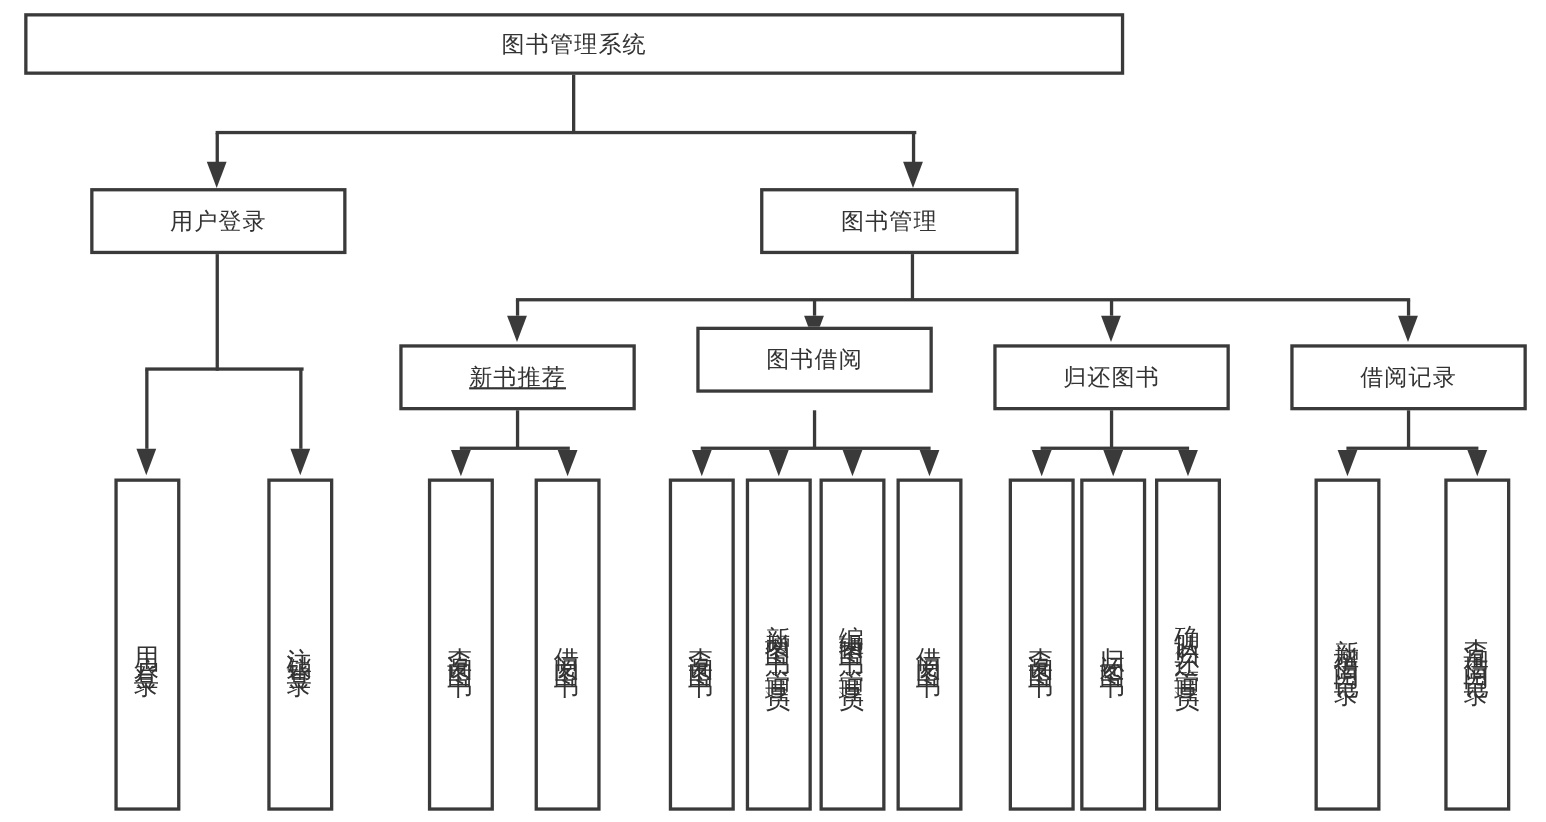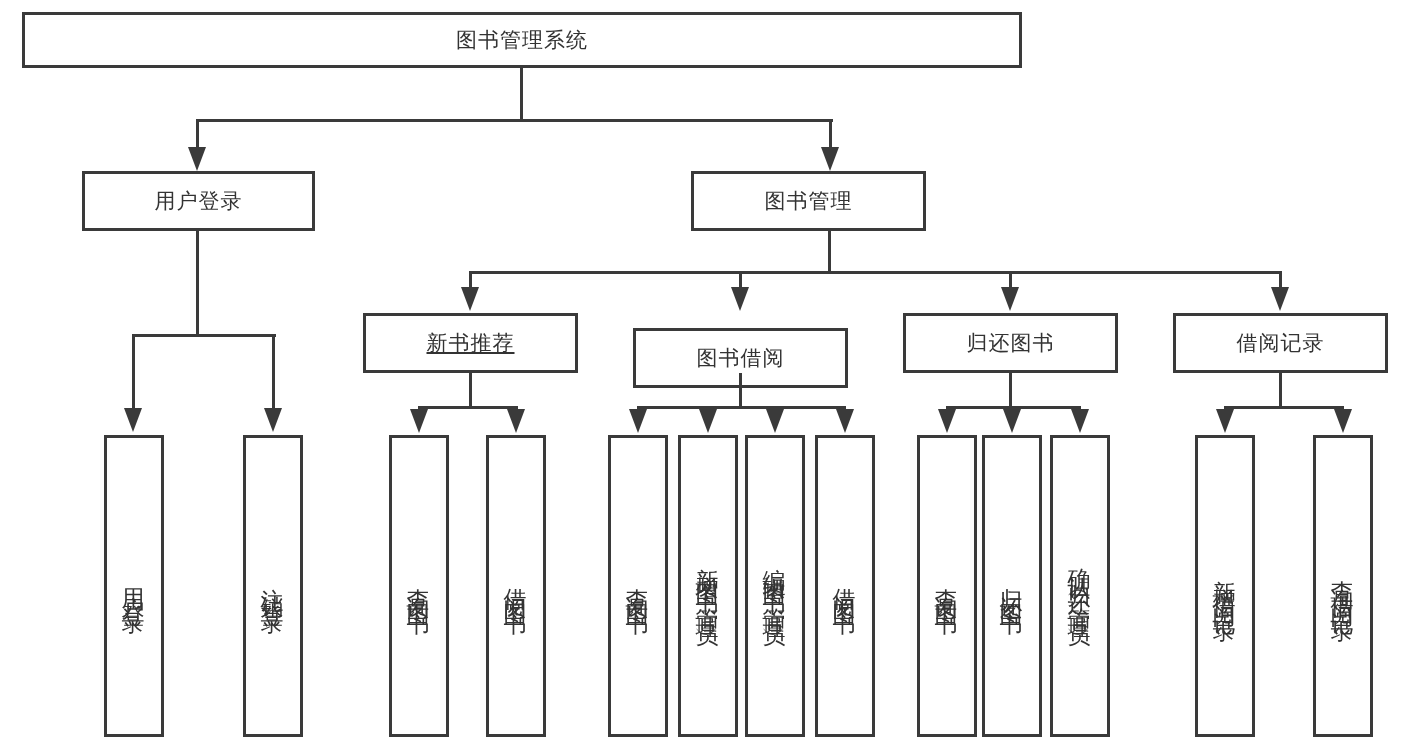--- a/index.html
+++ b/index.html
@@ -120,21 +120,21 @@
   <div class="vline" style="left:739px; top:273px; height:14px;"></div>
   <div class="arrow" style="left:731px; top:287px;"></div>
   <div class="vline" style="left:1009px; top:273px; height:14px;"></div>
   <div class="arrow" style="left:1001px; top:287px;"></div>
   <div class="vline" style="left:1279px; top:273px; height:14px;"></div>
   <div class="arrow" style="left:1271px; top:287px;"></div>
 
   <div class="box" style="left:363px; top:313px; width:215px; height:60px;text-decoration:underline;">
     <span>新书推荐</span>
   </div>
-  <div class="box" style="left:633px; top:328px; width:215px; height:60px;">
+  <div class="box" style="left:633px; top:297px; width:215px; height:60px;">
     <span>图书借阅</span>
   </div>
   <div class="box" style="left:903px; top:313px; width:215px; height:60px;">
     <span>归还图书</span>
   </div>
   <div class="box" style="left:1173px; top:313px; width:215px; height:60px;">
     <span>借阅记录</span>
   </div>
 
   <div class="vline" style="left:469px; top:373px; height:35px;"></div>

